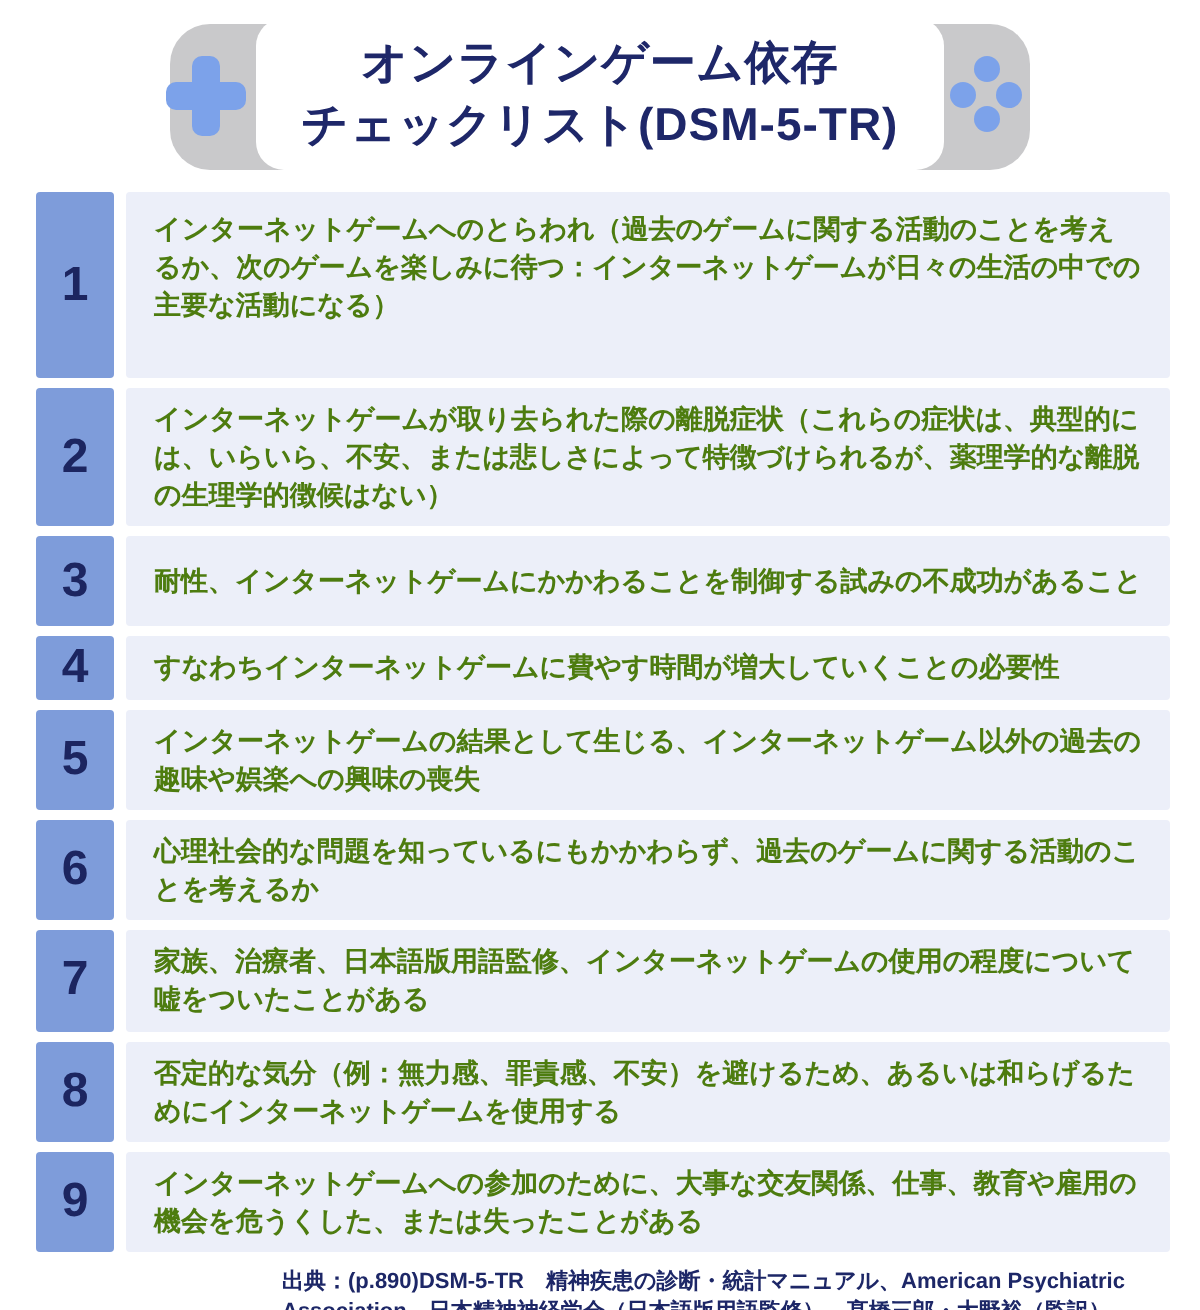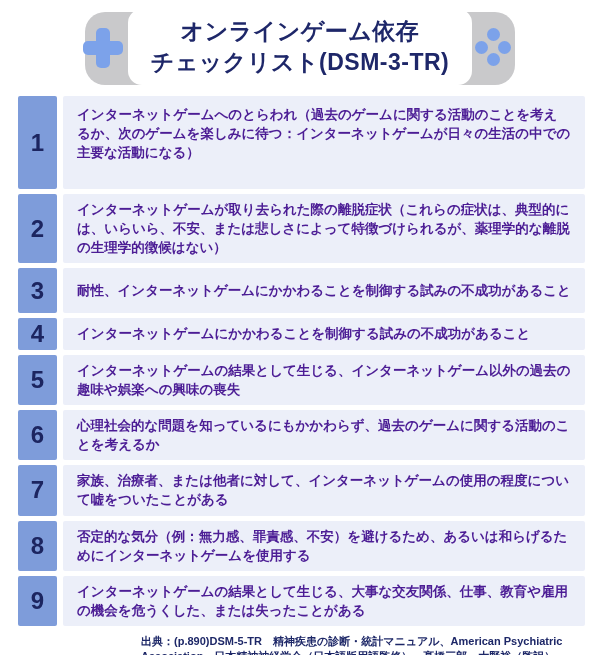--- a/index.html
+++ b/index.html
@@ -50,21 +50,21 @@
   .row { display:flex; gap:6px; }
   .num {
     flex:0 0 39px; background:#7e9cda; border-radius:2px;
     display:flex; align-items:center; justify-content:center;
     font-size:24px; font-weight:700; color:#1c2560;
   }
   .txt {
     flex:1; background:#eceff9; border-radius:2px;
     display:flex; align-items:center;
     padding:6px 14px;
-    font-size:13.5px; line-height:1.42; font-weight:700; color:#4c1d95;
+    font-size:13.5px; line-height:1.42; font-weight:700; color:#4d7c0f;
   }
   .row:nth-child(1) { min-height:93px; }
   .row:nth-child(1) .txt { align-items:flex-start; padding-top:9px; }
   .row:nth-child(2) { min-height:67px; }
   .row:nth-child(3) { min-height:45px; }
   .row:nth-child(4) { min-height:28px; }
   .row:nth-child(5) { min-height:45px; }
   .row:nth-child(6) { min-height:45px; }
   .row:nth-child(7) { min-height:45px; }
   .row:nth-child(8) { min-height:45px; }
@@ -87,21 +87,21 @@
       <span class="dp-h"></span>
       <span class="dp-v"></span>
     </div>
     <div class="btns">
       <i></i>
       <i></i>
       <i></i>
       <i></i>
     </div>
     <div class="plate">
-      <h1><span>オンラインゲーム依存</span><br><span>チェックリスト(DSM-3-TR)</span></h1>
+      <h1><span>オンラインゲーム依存</span><br><span>チェックリスト(DSM-5-TR)</span></h1>
     </div>
   </header>
 
   <main class="list">
   <section class="row">
     <div class="num">1</div>
     <div class="txt">インターネットゲームへのとらわれ（過去のゲームに関する活動のことを考えるか、次のゲームを楽しみに待つ：インターネットゲームが日々の生活の中での主要な活動になる）</div>
   </section>
 
   <section class="row">
@@ -109,46 +109,46 @@
     <div class="txt">インターネットゲームが取り去られた際の離脱症状（これらの症状は、典型的には、いらいら、不安、または悲しさによって特徴づけられるが、薬理学的な離脱の生理学的徴候はない）</div>
   </section>
 
   <section class="row">
     <div class="num">3</div>
     <div class="txt">耐性、インターネットゲームにかかわることを制御する試みの不成功があること</div>
   </section>
 
   <section class="row">
     <div class="num">4</div>
-    <div class="txt">インターネットゲームにかかわることを制御する試みの不成功があること</div>
+    <div class="txt">すなわちインターネットゲームに費やす時間が増大していくことの必要性</div>
   </section>
 
   <section class="row">
     <div class="num">5</div>
     <div class="txt">インターネットゲームの結果として生じる、インターネットゲーム以外の過去の趣味や娯楽への興味の喪失</div>
   </section>
 
   <section class="row">
     <div class="num">6</div>
     <div class="txt">心理社会的な問題を知っているにもかかわらず、過去のゲームに関する活動のことを考えるか</div>
   </section>
 
   <section class="row">
     <div class="num">7</div>
-    <div class="txt">家族、治療者、または他者に対して、インターネットゲームの使用の程度について嘘をついたことがある</div>
+    <div class="txt">家族、治療者、日本語版用語監修、インターネットゲームの使用の程度について嘘をついたことがある</div>
   </section>
 
   <section class="row">
     <div class="num">8</div>
     <div class="txt">否定的な気分（例：無力感、罪責感、不安）を避けるため、あるいは和らげるためにインターネットゲームを使用する</div>
   </section>
 
   <section class="row">
     <div class="num">9</div>
-    <div class="txt">インターネットゲームの結果として生じる、大事な交友関係、仕事、教育や雇用の機会を危うくした、または失ったことがある</div>
+    <div class="txt">インターネットゲームへの参加のために、大事な交友関係、仕事、教育や雇用の機会を危うくした、または失ったことがある</div>
   </section>
 </main>
 
   <footer class="footer">
     <p>出典：(p.890)DSM-5-TR　精神疾患の診断・統計マニュアル、American Psychiatric Association、日本精神神経学会（日本語版用語監修）、髙橋三郎・大野裕（監訳）、2023、医学書院、1024p、ISBN：9784260052</p>
   </footer>
 
 </div>
 
 </body></html>

